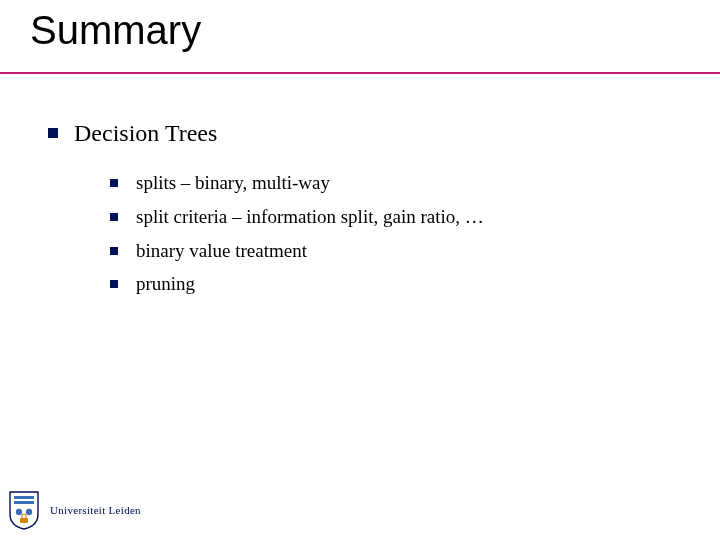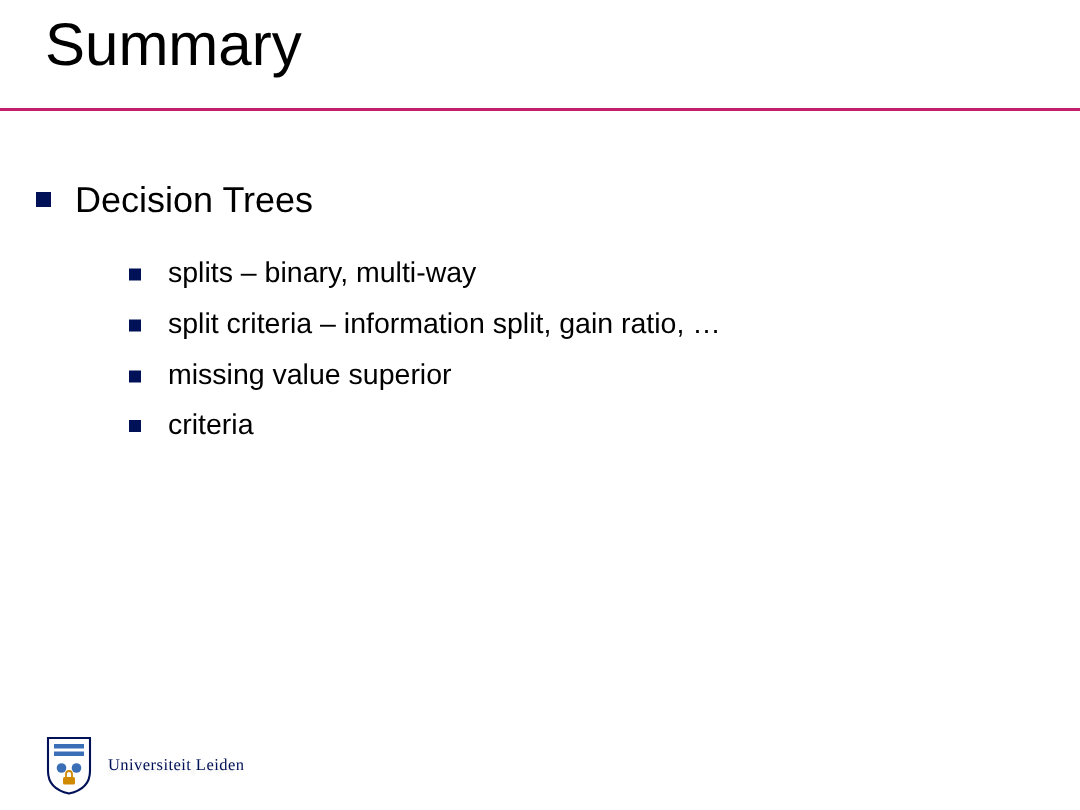--- a/index.html
+++ b/index.html
@@ -31,22 +31,23 @@
     position: absolute;
     top: 72px;
     left: 0;
     width: 720px;
     height: 2px;
     background: #c31e6e;
   }
   .content {
     position: absolute;
     top: 118px;
-    left: 24px;
+    left: 48px;
     right: 30px;
+    font-family: Liberation Serif, serif;
   }
   .lvl1 {
     display: flex;
     align-items: flex-start;
     margin-bottom: 12px;
     margin-top: 0;
   }
   .lvl1 .bullet {
     width: 10px;
     height: 10px;
@@ -79,21 +80,21 @@
     flex: none;
   }
   .lvl2 .text {
     font-size: 19px;
     color: #000000;
     line-height: 1.3;
   }
   .footer {
     position: absolute;
     bottom: 10px;
-    left: 30px;
+    left: 8px;
     display: flex;
     align-items: center;
   }
   .shield {
     width: 32px;
     height: 40px;
     position: relative;
     margin-right: 10px;
   }
   .uni-name {
@@ -136,25 +137,25 @@
       <div class="lvl2">
         <div class="bullet"></div>
         <div class="text">splits – binary, multi-way</div>
       </div>
       <div class="lvl2">
         <div class="bullet"></div>
         <div class="text">split criteria – information split, gain ratio, …</div>
       </div>
       <div class="lvl2">
         <div class="bullet"></div>
-        <div class="text">missing value superior</div>
+        <div class="text">binary value treatment</div>
       </div>
       <div class="lvl2">
         <div class="bullet"></div>
-        <div class="text">criteria</div>
+        <div class="text">pruning</div>
       </div>
     </div>
 
 
   </div>
 
   <div class="footer">
     <div class="shield">
       <svg viewBox="0 0 32 40" width="32" height="40">
         <path d="M2 2 H30 V24 Q30 36 16 39 Q2 36 2 24 Z" fill="#ffffff" stroke="#001158" stroke-width="1.4"></path>

